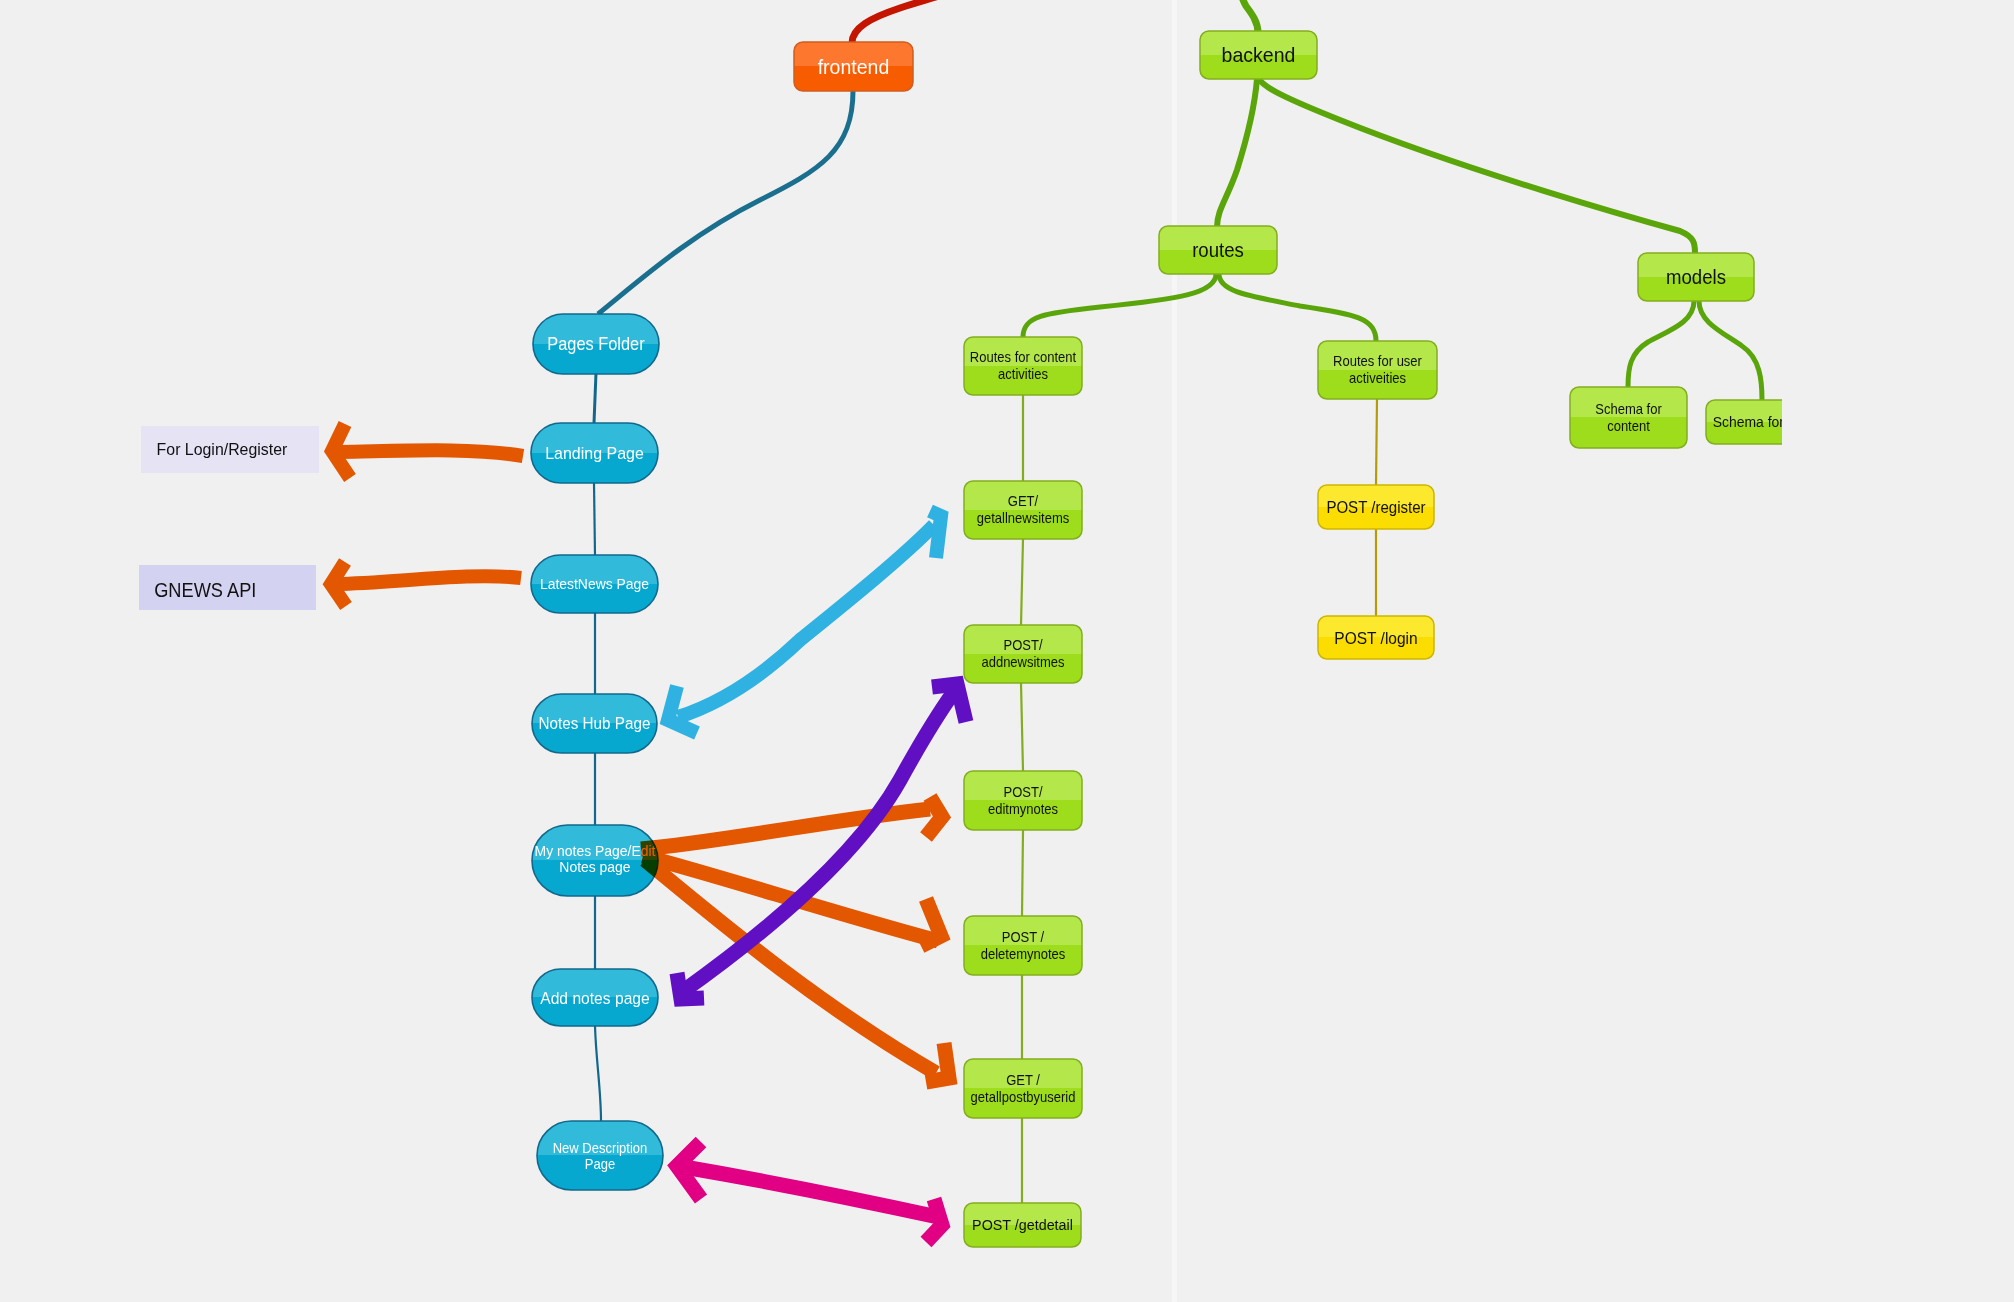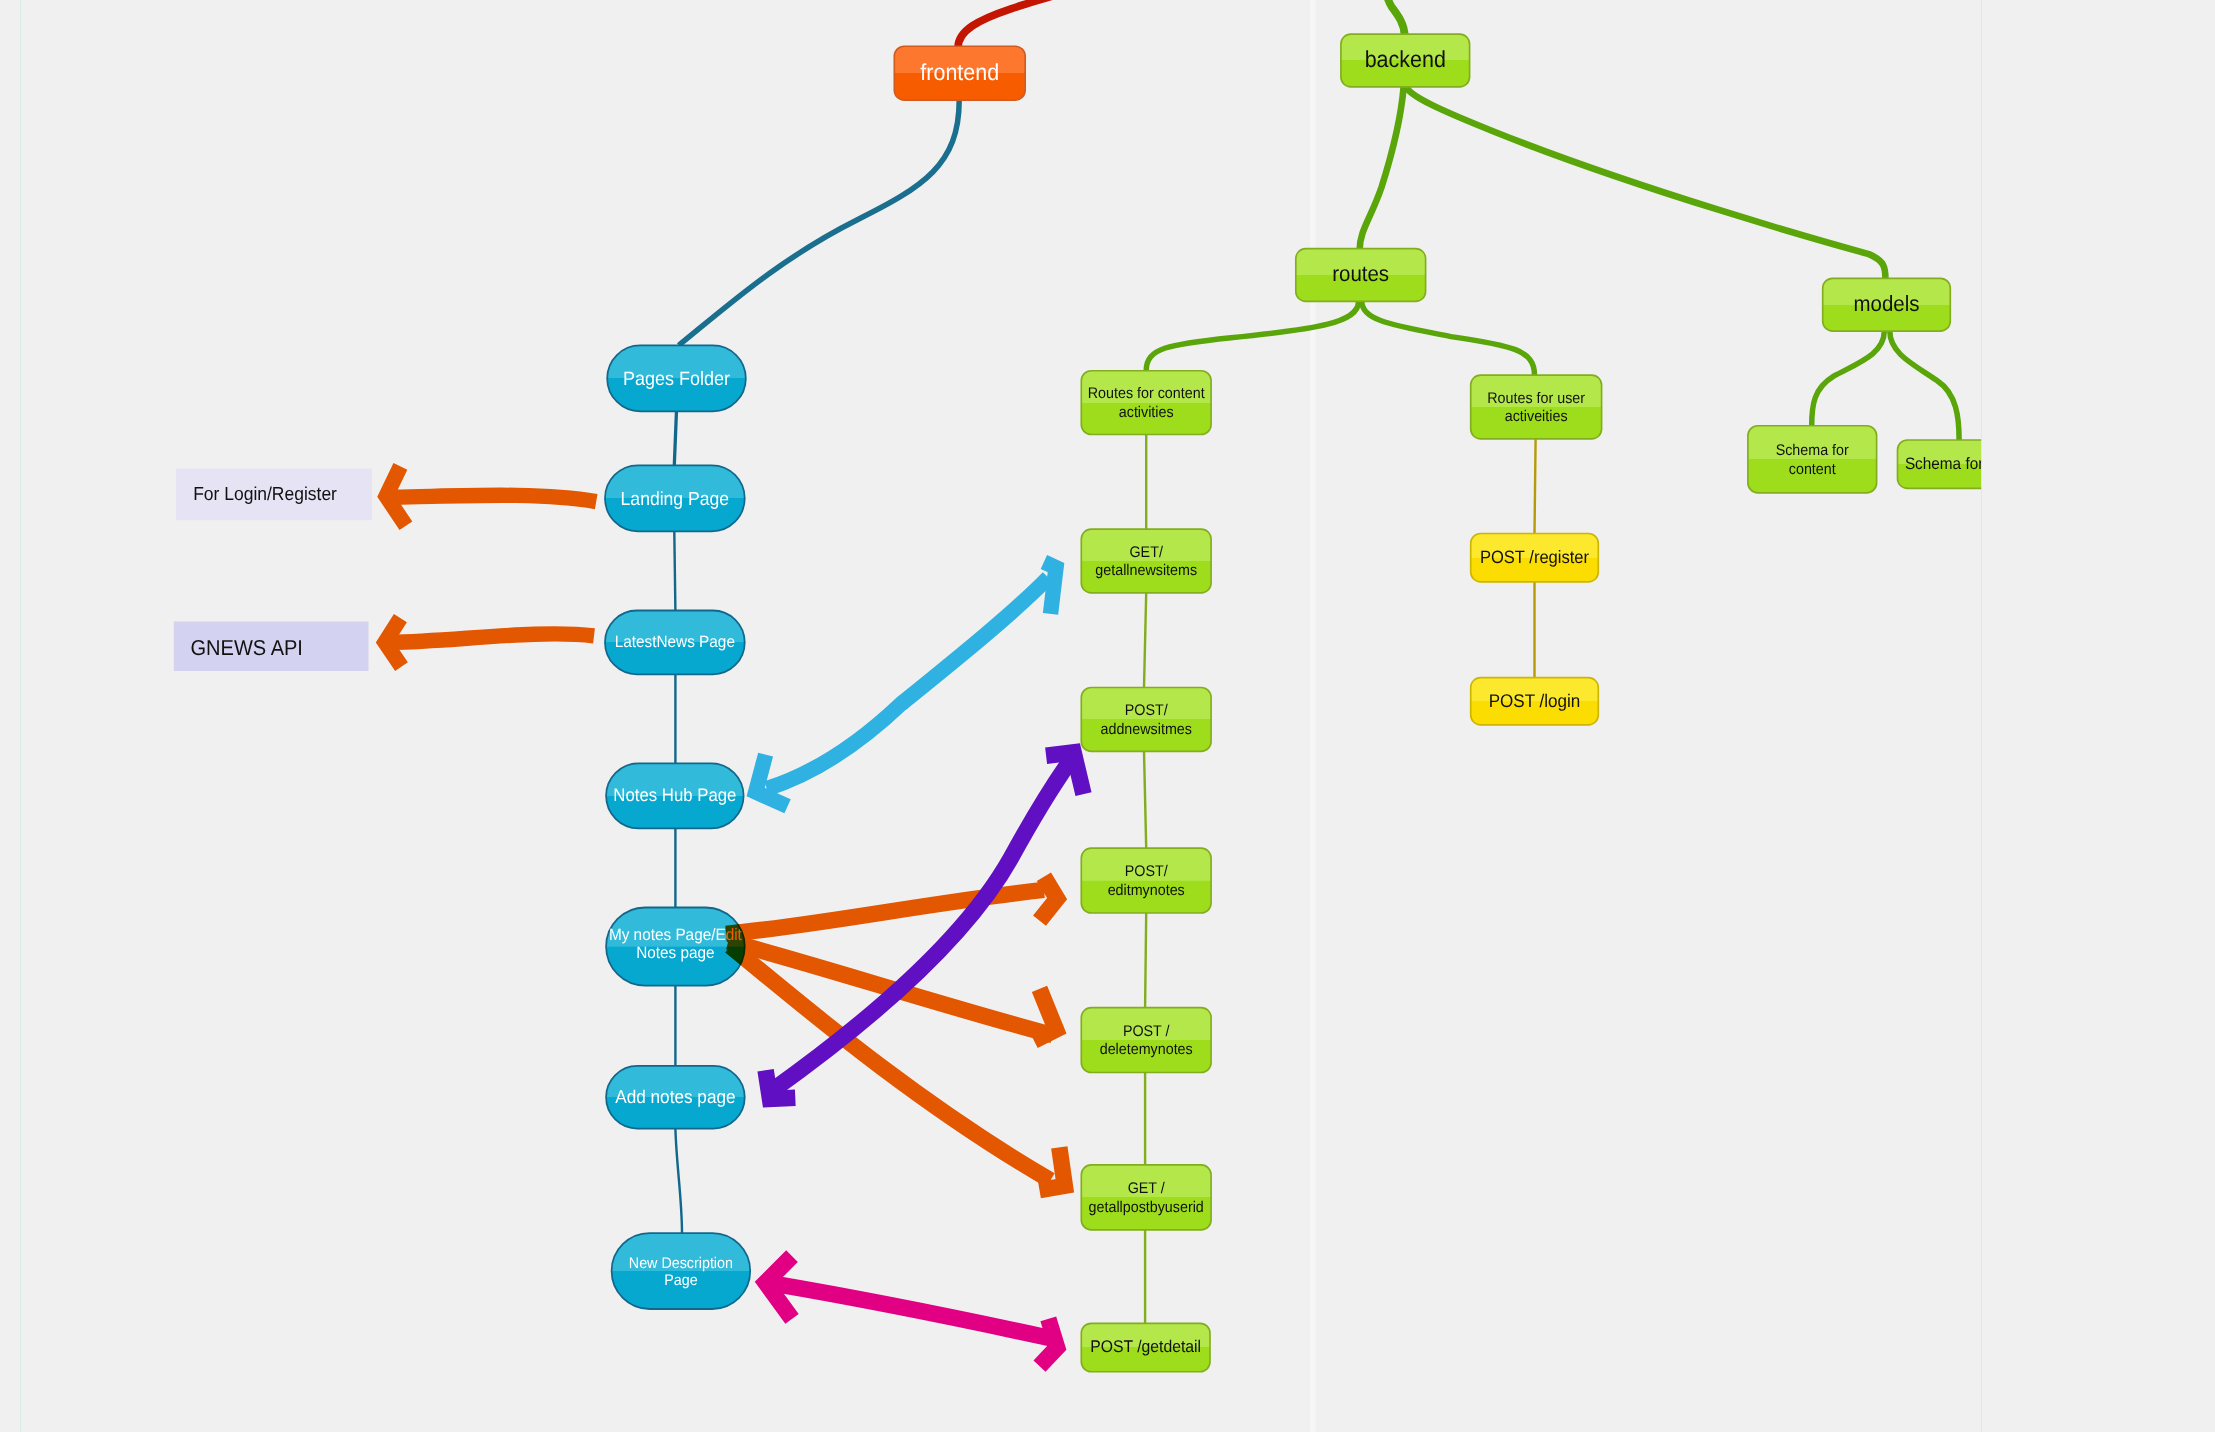--- a/index.html
+++ b/index.html
@@ -1,16 +1,16 @@
 <!DOCTYPE html>
 <html><head>
 <meta charset="utf-8">
 <style>
   html,body{margin:0;padding:0;background:#f0f0f0;width:2014px;height:1302px;overflow:hidden;}
-  #canvas{position:relative;width:1782px;height:1302px;background:#14b8a6;overflow:hidden;margin-left:19px;}
+  #canvas{position:relative;width:1782px;height:1302px;background:#14b8a6;overflow:hidden;}
   svg{display:block;}
   text{font-family:"Liberation Sans",sans-serif;}
 </style>
 </head>
 <body>
 
 <div id="canvas">
 <svg id="diagram" width="2014" height="1302" viewBox="0 0 2014 1302" xmlns="http://www.w3.org/2000/svg">
  <defs>
   <linearGradient id="gGreen" x1="0" y1="0" x2="0" y2="1">

